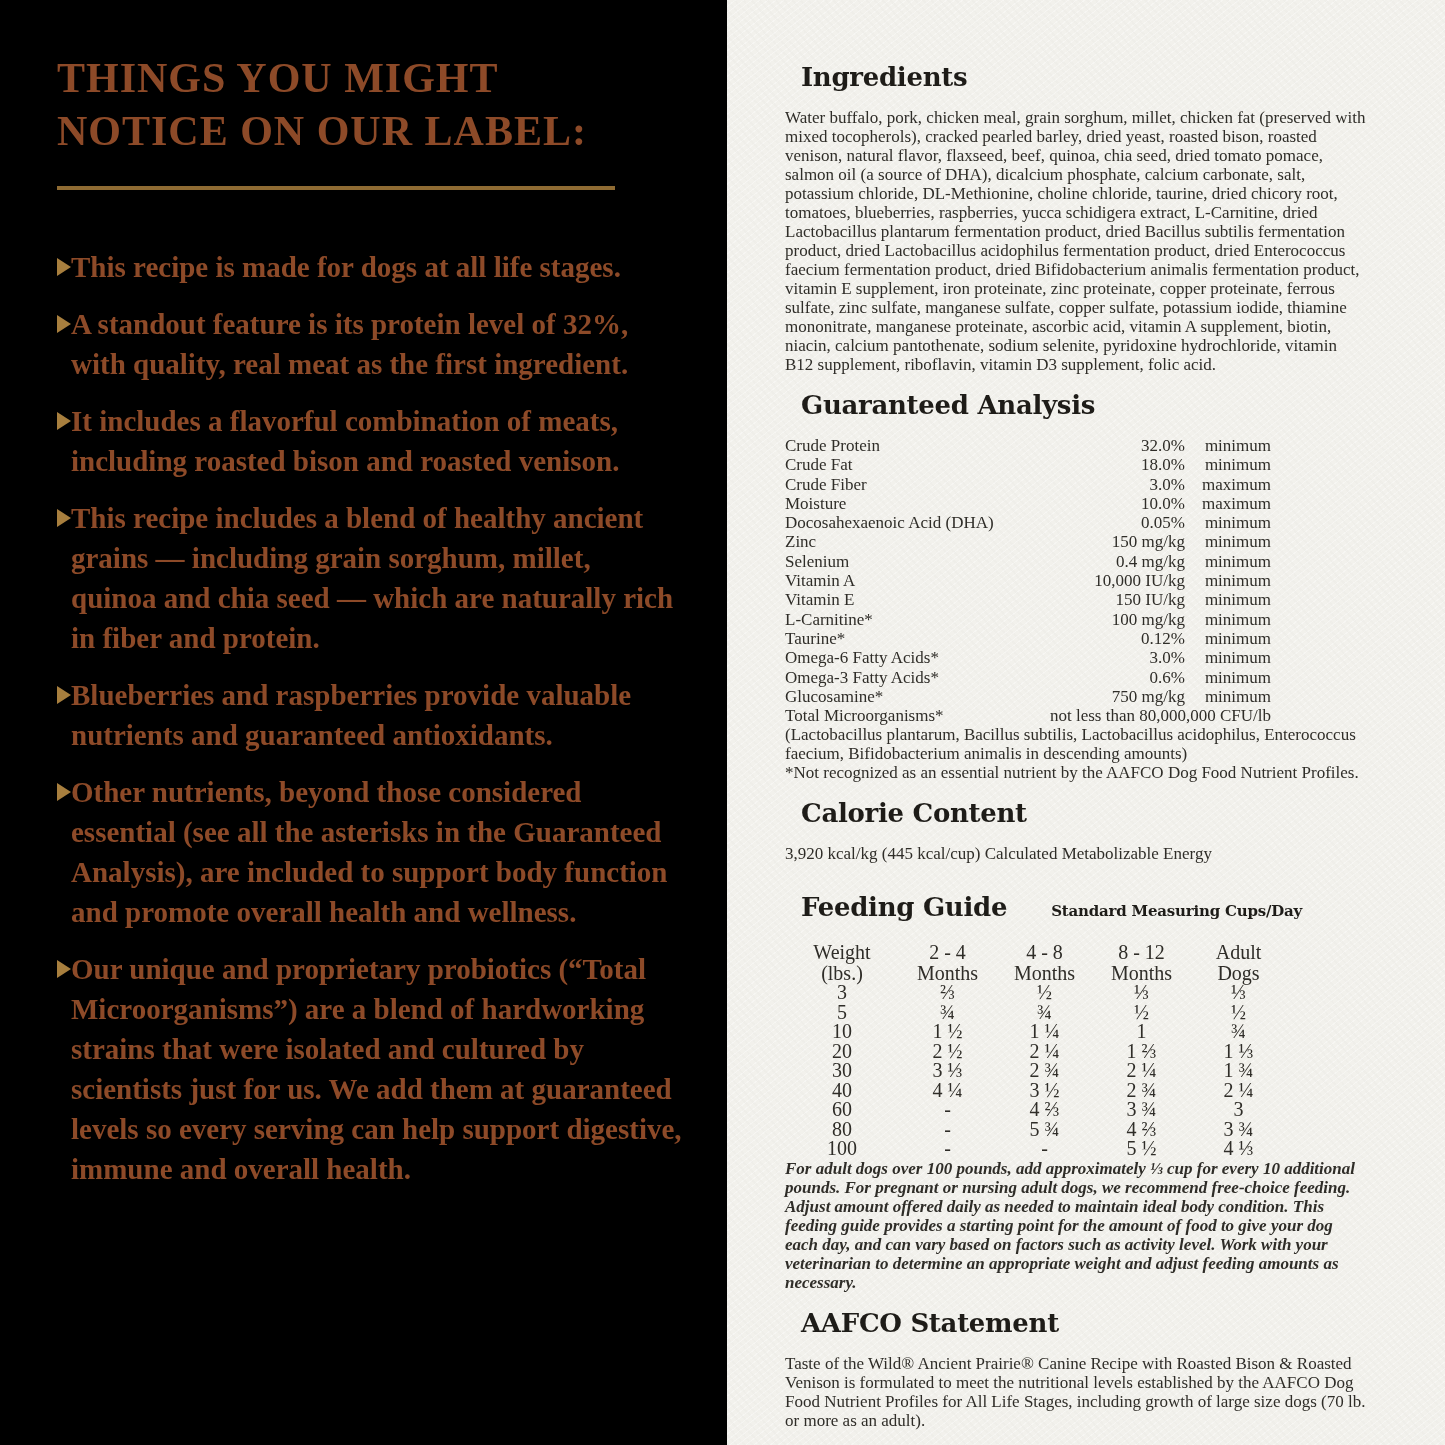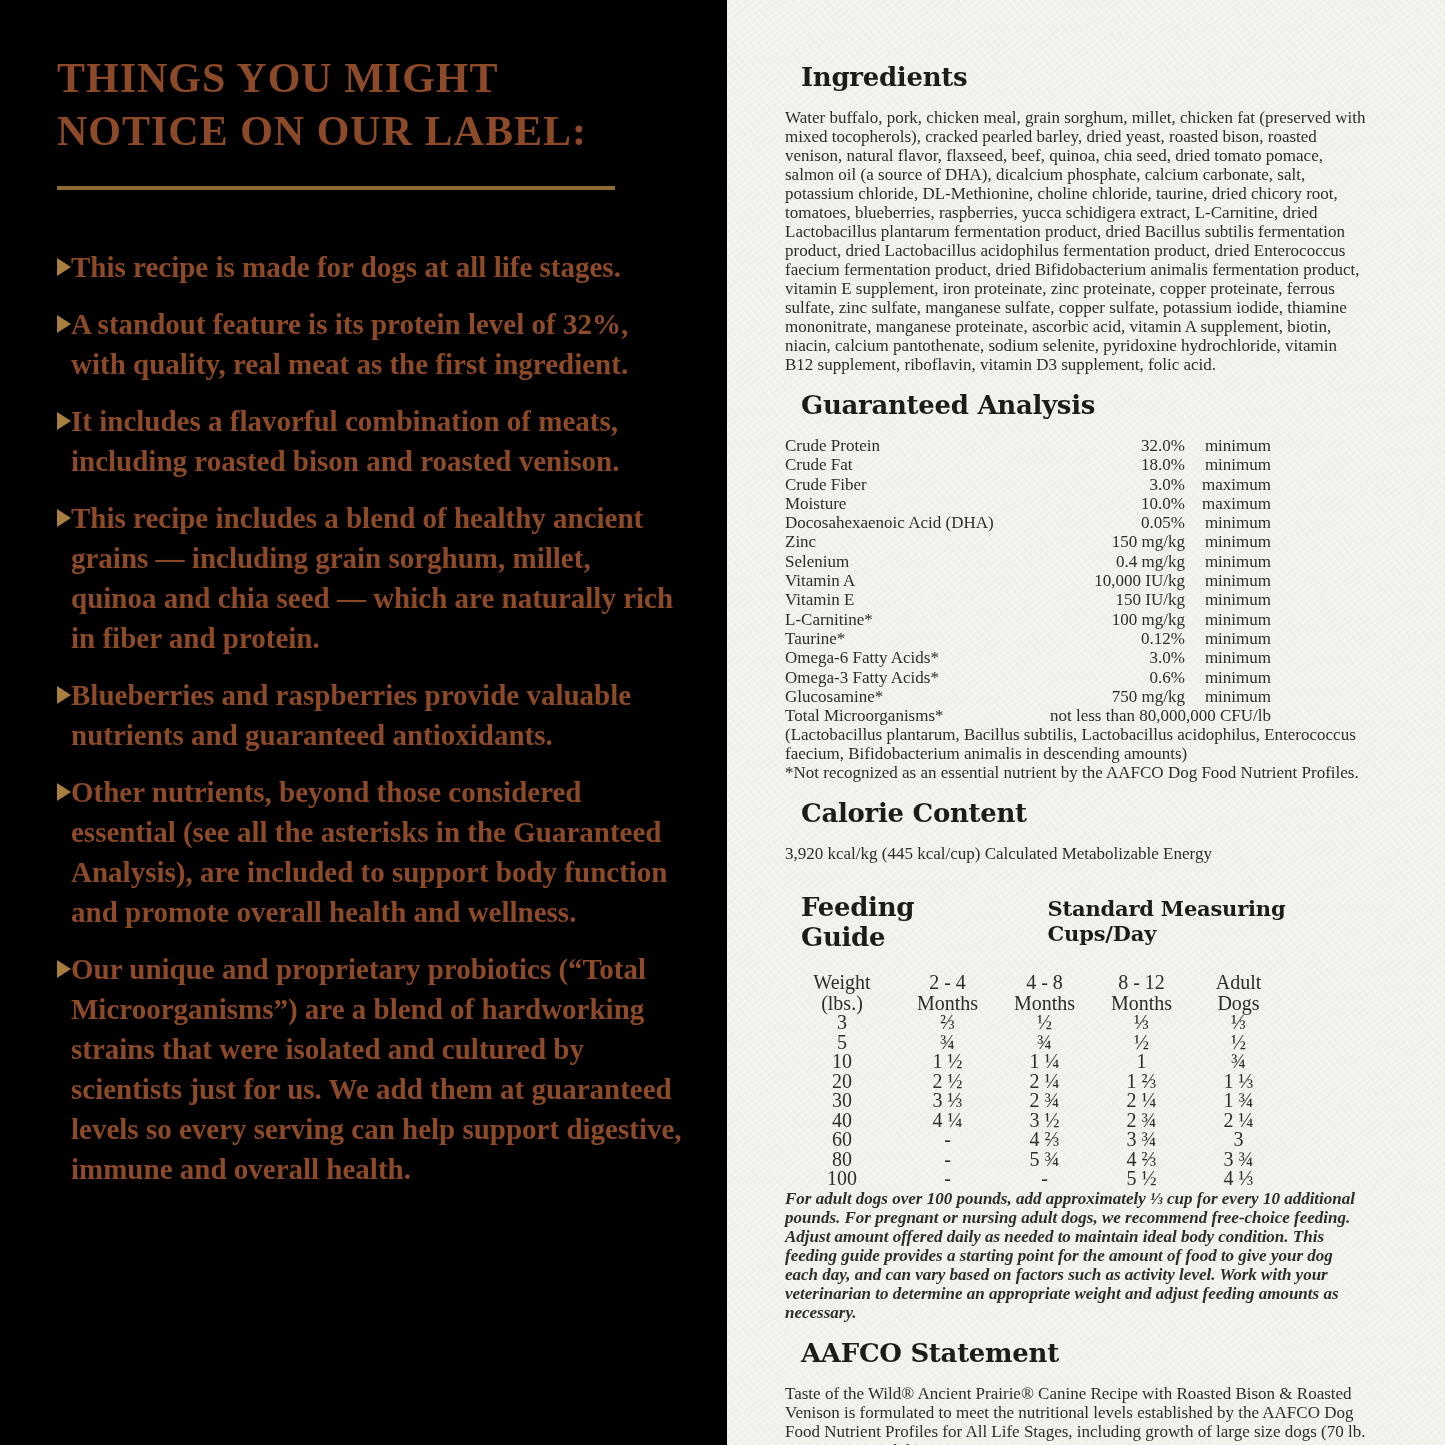--- a/index.html
+++ b/index.html
@@ -58,21 +58,21 @@
   .ga-value{text-align:right;white-space:nowrap;}
   .ga-qual{text-align:right;}
   .ga-row.total{grid-template-columns:auto 1fr;}
   .ga-row.total .ga-value{grid-column:2;}
 
   
   .cal-body{margin-top:2px;}
 
   
   .fg-head{display:flex;align-items:baseline;gap:28px;margin-top:13px;}
-  .fg-sub{font-family:"DejaVu Serif",serif;font-weight:700;font-size:21px;color:#1e1c18;letter-spacing:-0.2px;}
+  .fg-sub{font-family:"DejaVu Serif",serif;font-weight:700;font-size:15px;color:#1e1c18;letter-spacing:-0.2px;}
   .fg-table{width:502px;margin-top:4px;font-size:20px;}
   .fg-hrow,.fg-row{display:grid;grid-template-columns:114px 97px 97px 97px 97px;text-align:center;}
   .fg-hcell{display:flex;flex-direction:column;line-height:20.5px;}
   .fg-row span{line-height:19.5px;}
 
   .footnote{font-style:italic;margin-top:4px;font-size:17px;line-height:20.8px;width:592px;font-weight:bold;}
 
   .aafco-body{margin-top:2px;line-height:19.5px;}
 </style>
 </head>

